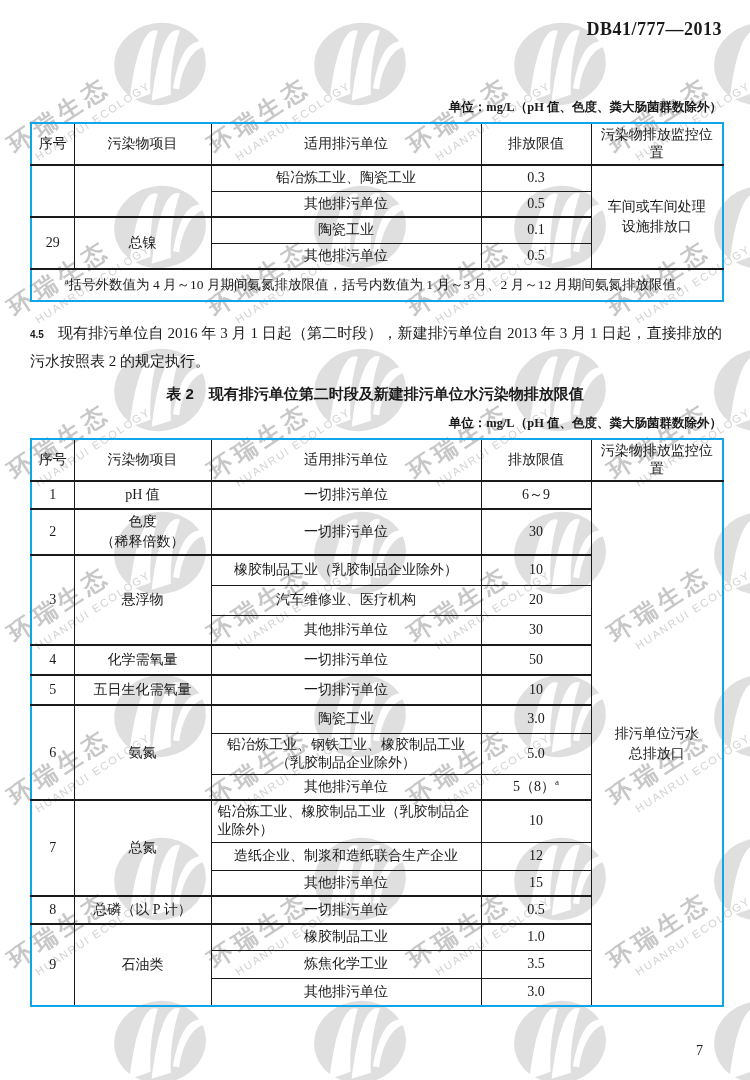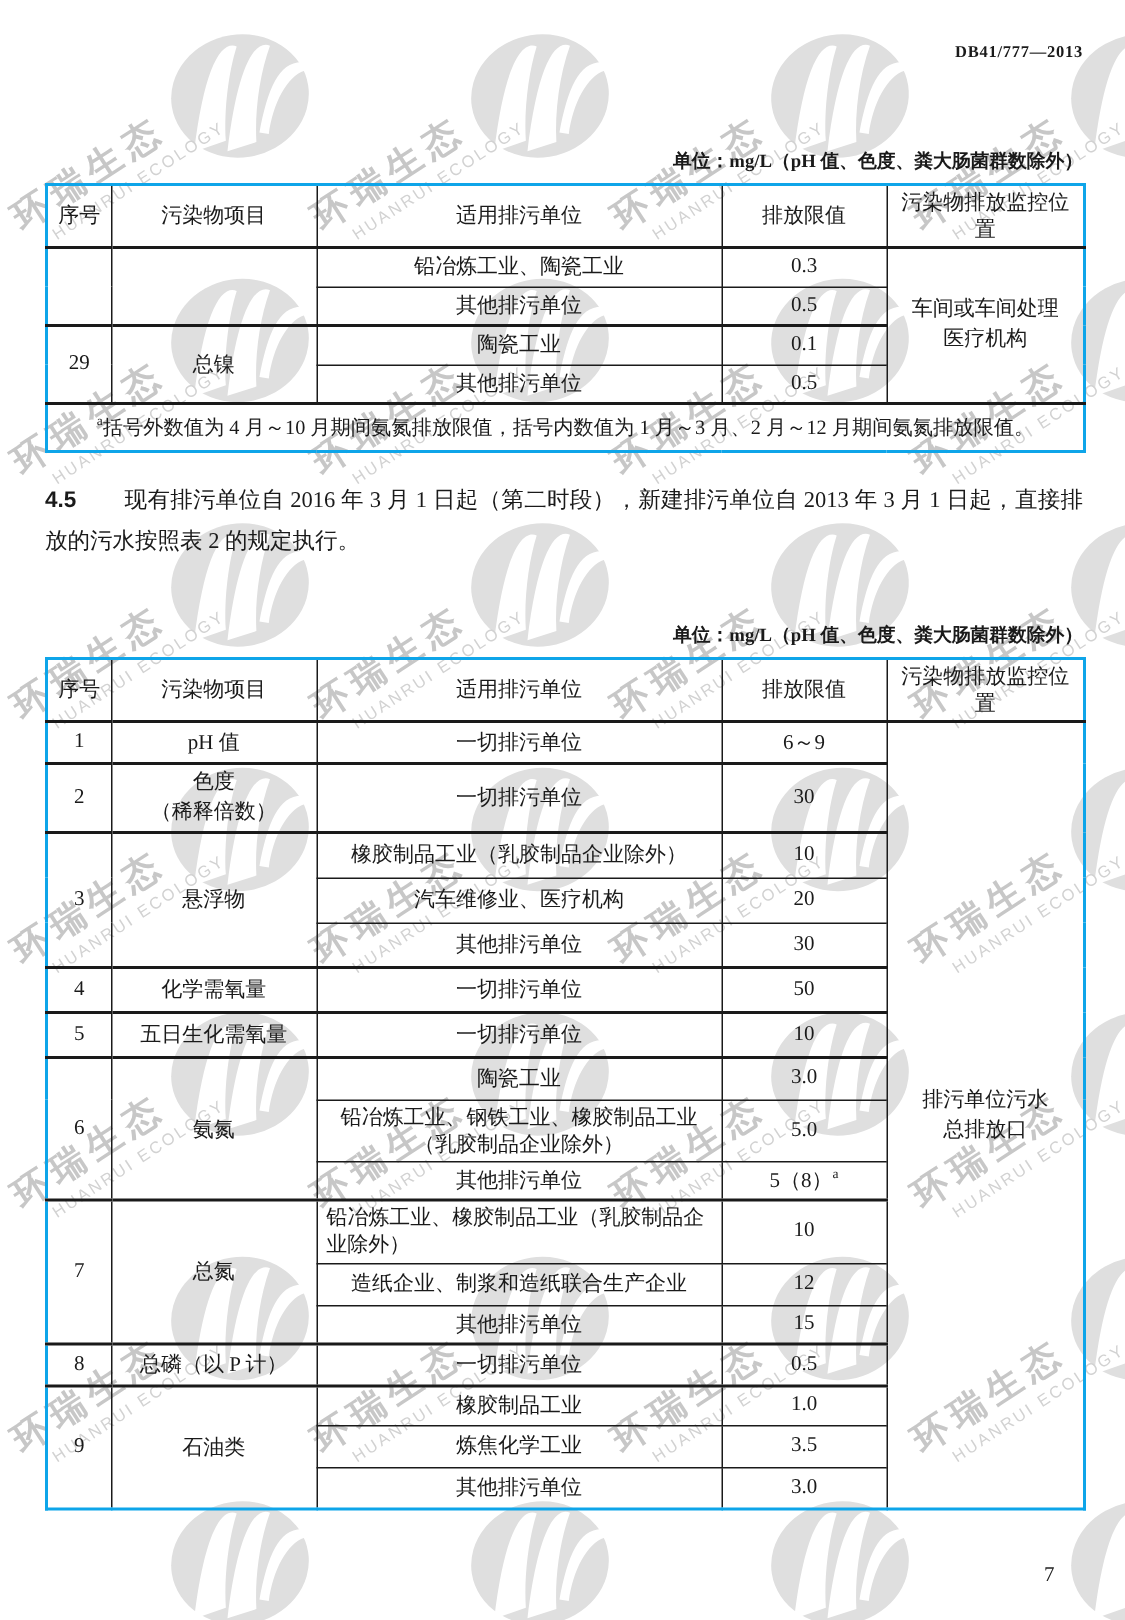--- a/index.html
+++ b/index.html
@@ -9,30 +9,30 @@
   .wm-layer{position:absolute;inset:0;z-index:0;pointer-events:none;}
   .wm-motif{position:absolute;width:210px;height:260px;}
   .wm-text{position:absolute;left:4px;top:62px;transform:rotate(-33deg);transform-origin:left center;}
   .wm-cn{font-family:"Liberation Sans","DejaVu Sans",sans-serif;font-weight:bold;font-size:24px;
          letter-spacing:5px;color:#c7c7c7;white-space:nowrap;}
   .wm-en{font-family:"Liberation Sans","DejaVu Sans",sans-serif;font-size:11px;letter-spacing:1.8px;
          color:#d2d2d2;white-space:nowrap;margin-left:16px;margin-top:1px;}
   .wm-logo{position:absolute;left:102px;top:116px;transform:rotate(-9deg);}
   
   .content{position:absolute;inset:0;z-index:1;}
-  .doc-code{position:absolute;top:29px;right:28px;font-size:11px;font-weight:bold;letter-spacing:.5px;}
+  .doc-code{position:absolute;top:19px;right:28px;font-size:18px;font-weight:bold;letter-spacing:.5px;}
   .caption{position:absolute;left:0;width:100%;text-align:center;
            font-family:"Liberation Sans","DejaVu Sans",sans-serif;font-weight:bold;font-size:15px;}
   .cap1{top:64px;}
   .cap2{top:385px;}
   .units{position:absolute;right:28px;font-size:12.5px;font-weight:bold;}
   .units1{top:99px;}
   .units2{top:415px;}
   .clause{position:absolute;left:30px;top:320px;width:692px;font-size:15px;line-height:27px;text-align:justify;}
-  .clause b{font-family:"Liberation Sans","DejaVu Sans",sans-serif;font-size:15px;margin-right:32px;}
+  .clause b{font-family:"Liberation Sans","DejaVu Sans",sans-serif;font-size:10px;margin-right:14px;}
   table{border-collapse:collapse;table-layout:fixed;position:absolute;left:30px;width:692px;
         border:2px solid #0ea5e9;background:transparent;}
   .t1{top:122px;}
   .t2{top:438px;}
   th,td{border:1px solid #1a1a1a;font-size:14px;font-weight:normal;text-align:center;
         vertical-align:middle;padding:2px 6px;overflow:hidden;}
   thead th{border-bottom-width:2px;height:28px;}
   .t2 thead th{height:30px;}
   tr.gs>td{border-top-width:2px;}
   td.left{text-align:left;}
@@ -398,21 +398,21 @@
           <th>污染物排放监控位置</th>
         </tr>
       </thead>
       <tbody>
         <tr class="h28">
           <td rowspan="2"></td>
           <td rowspan="2"></td>
           <td>铅冶炼工业、陶瓷工业</td>
           <td>0.3</td>
           <td rowspan="4" class="pre">车间或车间处理
-医疗机构</td>
+设施排放口</td>
         </tr>
         <tr class="h28">
           <td>其他排污单位</td>
           <td>0.5</td>
         </tr>
         <tr class="h28 gs">
           <td rowspan="2">29</td>
           <td rowspan="2">总镍</td>
           <td>陶瓷工业</td>
           <td>0.1</td>
@@ -422,20 +422,21 @@
           <td>0.5</td>
         </tr>
         <tr class="gs">
           <td colspan="5" class="footnote-cell"><sup>a</sup><span>括号外数值为 4 月～10 月期间氨氮排放限值，括号内数值为 1 月～3 月、2 月～12 月期间氨氮排放限值。</span></td>
         </tr>
       </tbody>
     </table>
 
     <div class="clause"><b>4.5</b><span>现有排污单位自 2016 年 3 月 1 日起（第二时段），新建排污单位自 2013 年 3 月 1 日起，直接排放的污水按照表 2 的规定执行。</span></div>
 
+    <div class="caption cap2">表 2　现有排污单位第二时段及新建排污单位水污染物排放限值</div>
     <div class="units units2">单位：mg/L（pH 值、色度、粪大肠菌群数除外）</div>
 
     <table class="t2">
       <colgroup>
           <col style="width:43px">
           <col style="width:137px">
           <col style="width:270px">
           <col style="width:110px">
           <col style="width:132px">
         </colgroup>

